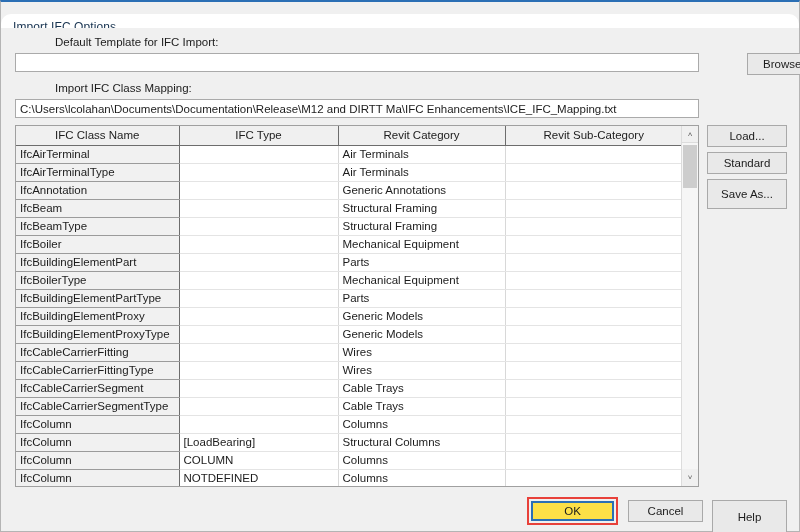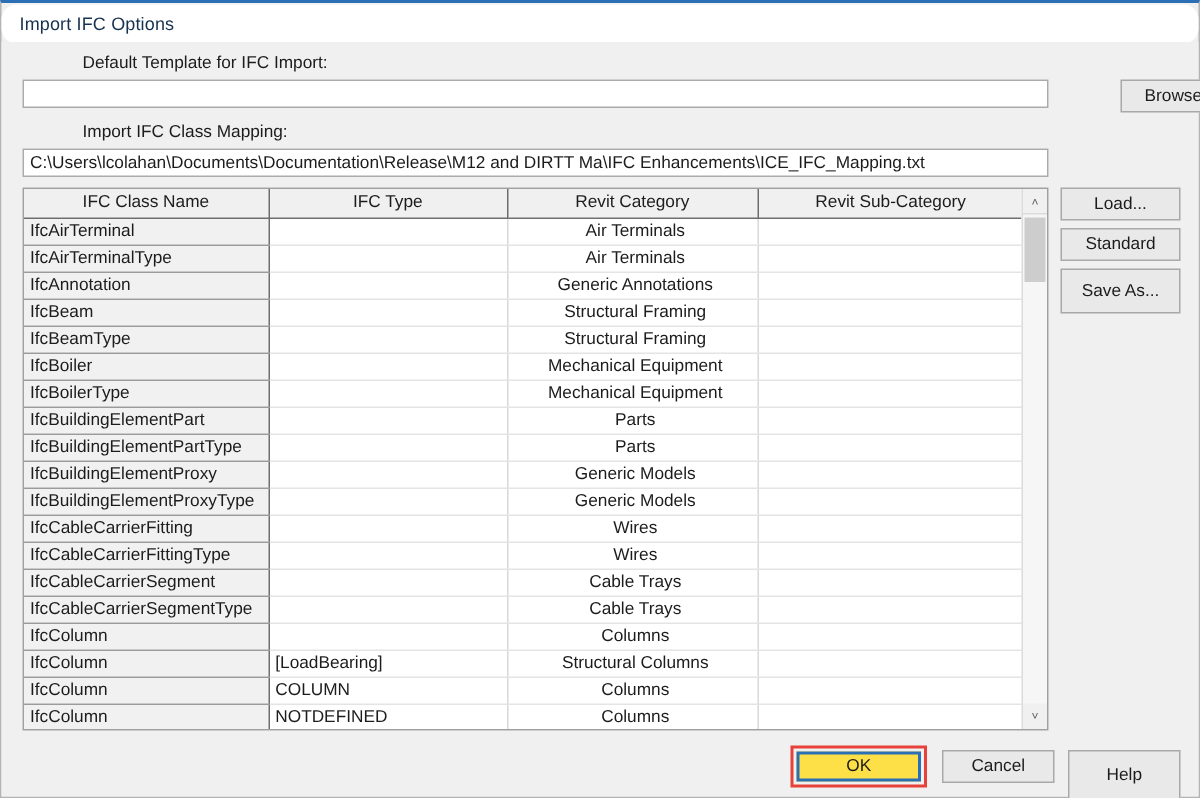--- a/index.html
+++ b/index.html
@@ -23,21 +23,21 @@
     width: 800px;
     height: 532px;
     box-sizing: border-box;
     border: 1px solid #b4b4b4;
     border-top: 2px solid #2b6fb5;
     background: #f0f0f0;
   }
 
   .titlebar {
     position: absolute;
-    left: 0; top: 1px;
+    left: 0; top: 12px;
     right: 0;
     height: 26px;
     background: #ffffff;
     box-sizing: border-box;
     border-radius: 10px;
   }
   .titlebar-text {
     position: absolute;
     left: 12px;
     top: 6px;
@@ -188,21 +188,21 @@
   }
   table.grid td.col-class {
     background: #f1f1f1;
     border-right: 1px solid #6d6d6d;
     border-bottom: 1px solid #9b9b9b;
   }
   table.grid td.last { border-right: none; }
 
   .c1 { width: 163px; }
   .c2 { width: 159px; }
-  .c3 { width: 167px; text-align: center; }
+  .c3 { width: 167px; }
   .c4 { width: 177px; }
 
   
   .vscroll {
     position: absolute;
     right: 0; top: 0;
     width: 17px;
     bottom: 0;
     background: #f6f6f6;
     border-left: 1px solid #dcdcdc;
@@ -298,29 +298,29 @@
                 <td class="c3">Structural Framing</td>
                 <td class="c4 last"></td>
               </tr>
               <tr>
                 <td class="c1 col-class">IfcBoiler</td>
                 <td class="c2"></td>
                 <td class="c3">Mechanical Equipment</td>
                 <td class="c4 last"></td>
               </tr>
               <tr>
+                <td class="c1 col-class">IfcBuildingElementPart</td>
+                <td class="c2"></td>
+                <td class="c3">Parts</td>
+                <td class="c4 last"></td>
+              </tr>
+              <tr>
                 <td class="c1 col-class">IfcBoilerType</td>
                 <td class="c2"></td>
                 <td class="c3">Mechanical Equipment</td>
-                <td class="c4 last"></td>
-              </tr>
-              <tr>
-                <td class="c1 col-class">IfcBuildingElementPart</td>
-                <td class="c2"></td>
-                <td class="c3">Parts</td>
                 <td class="c4 last"></td>
               </tr>
               <tr>
                 <td class="c1 col-class">IfcBuildingElementPartType</td>
                 <td class="c2"></td>
                 <td class="c3">Parts</td>
                 <td class="c4 last"></td>
               </tr>
               <tr>
                 <td class="c1 col-class">IfcBuildingElementProxy</td>

